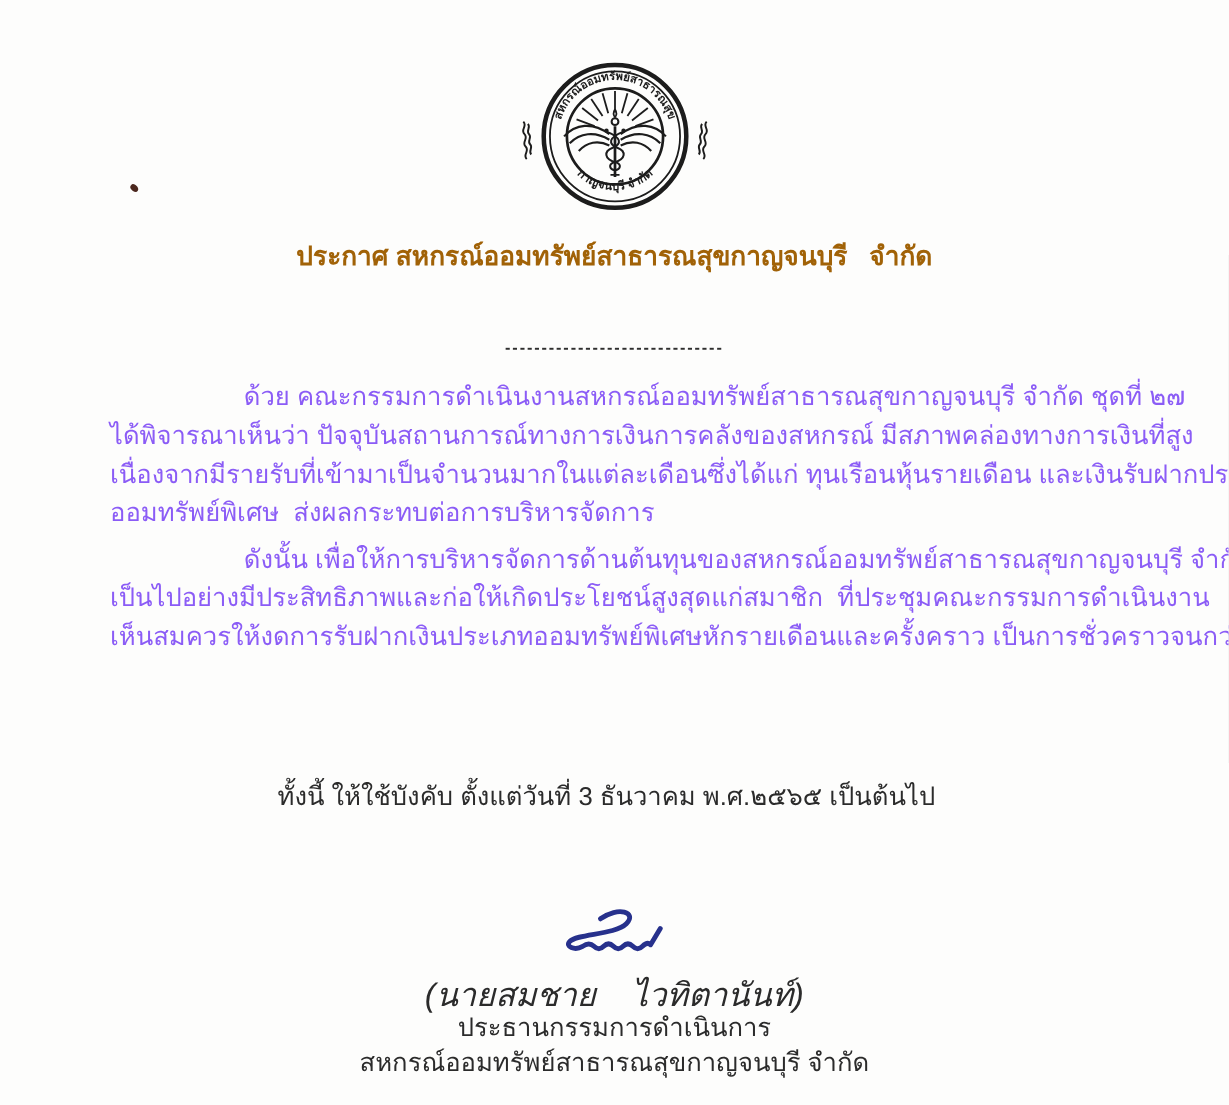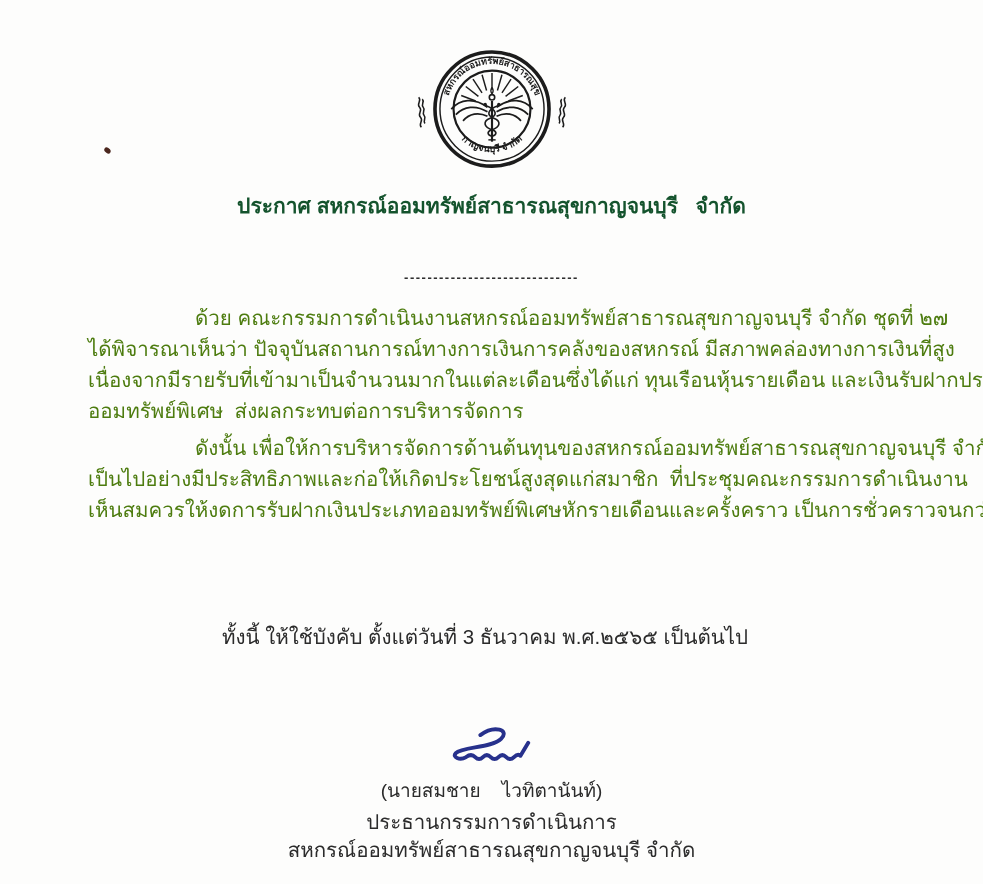--- a/index.html
+++ b/index.html
@@ -10,32 +10,32 @@
     background:#fdfdfc;
     font-family:"Liberation Sans",sans-serif;
     color:#2b2b2b;
     overflow:hidden;
   }
   .center{position:absolute;left:0;right:0;text-align:center;}
   .logo-wrap{position:absolute;top:44px;left:50%;transform:translateX(-50%);width:172px;height:132px;}
   .logo-wrap svg{display:block;width:100%;height:100%;}
   .seal-stroke{stroke:#1c1c1c;fill:none;}
   .seal-text{fill:#1c1c1c;font-family:"Liberation Sans",sans-serif;font-weight:700;}
-  .title-block{top:191px;font-size:21px;line-height:30px;font-weight:700;color:#14532d;}
+  .title-block{top:191px;font-size:21px;line-height:30px;font-weight:700;color:#a16207;}
   .title-block div{white-space:pre;}
   .divider{top:270px;font-size:13px;font-weight:700;letter-spacing:1.5px;color:#2e2e2e;}
-  .bodytext{position:absolute;left:88px;width:818px;font-size:20.5px;line-height:31px;color:#4d7c0f;}
+  .bodytext{position:absolute;left:88px;width:818px;font-size:20.5px;line-height:31px;color:#8b5cf6;}
   .para1{top:302px;}
   .para2{top:432px;}
   .line{white-space:pre;}
   .line.indent{text-indent:107px;}
   .effective{position:absolute;left:222px;top:620px;font-size:20.5px;white-space:pre;}
   .announce{top:684px;font-size:20.5px;white-space:pre;}
   .signature-wrap{position:absolute;top:726px;left:50%;transform:translateX(-50%);width:92px;height:44px;}
-  .sig-name{top:775px;font-size:19px;white-space:pre;}
+  .sig-name{top:775px;font-size:26px;white-space:pre;font-style:italic;}
   .sig-pos{top:805px;font-size:20.5px;white-space:pre;}
   .sig-org{top:833px;font-size:20.5px;white-space:pre;}
   .speck{
     position:absolute;left:104px;top:148px;width:7px;height:5px;
     background:#3c150b;border-radius:45% 60% 50% 55%;
     transform:rotate(35deg);opacity:.92;
   }
 </style>
 </head>
 <body>

